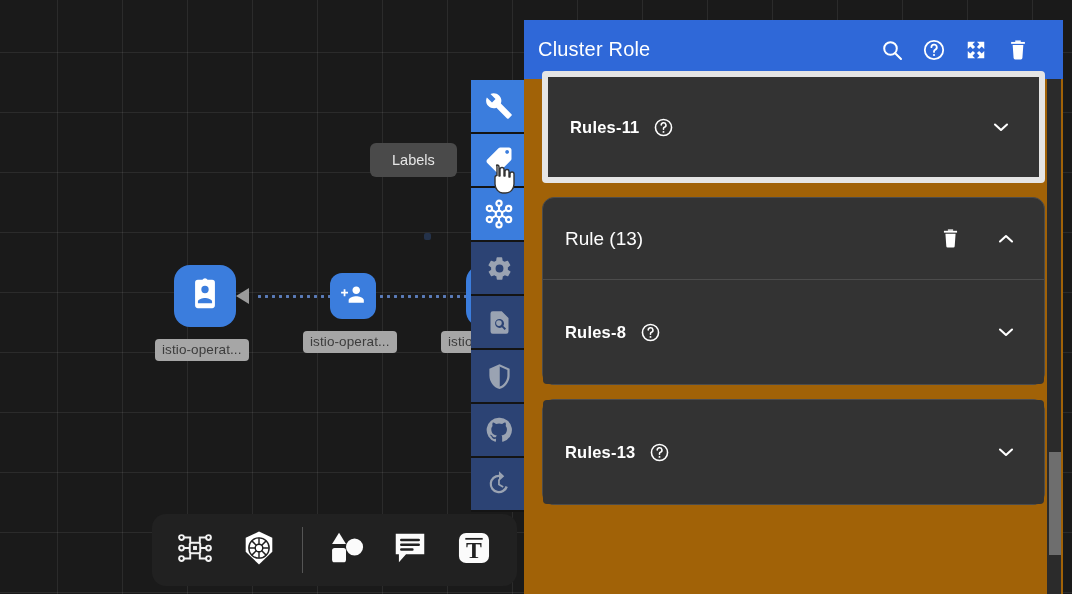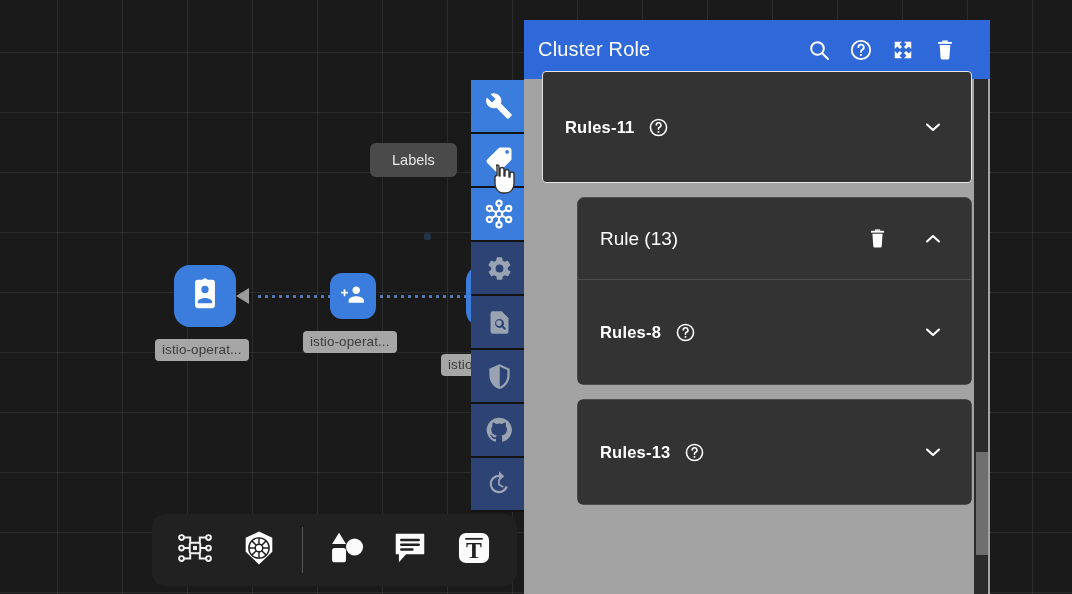--- a/index.html
+++ b/index.html
@@ -107,22 +107,22 @@
   .bbtn {
     width: 58px; height: 56px;
     display: flex; align-items: center; justify-content: center;
   }
   .bsep { width: 1px; height: 46px; background: #555; margin: 0 8px; }
 
   
   .panel {
     position: absolute;
     left: 524px; top: 20px;
-    width: 466px; height: 574px;
-    background: #a3a3a3;
+    width: 539px; height: 574px;
+    background: #a16207;
     overflow: hidden;
     z-index: 6;
   }
   .panel-header {
     height: 59px;
     background: #2f68d8;
     display: flex; align-items: center;
     padding: 0 24px 0 14px;
   }
   .panel-title {
@@ -137,43 +137,42 @@
     display: flex; align-items: center; justify-content: center;
   }
   .panel-body {
     position: relative;
     height: 515px;
     padding: 0 18px;
   }
 
   .card {
     border: 1px solid #4c4c4c;
-    border-radius: 7px;
+    border-radius: 12px;
     background: #333333;
     margin-bottom: 14px;
-    margin-left: 35px;
   }
   .rule-header {
     height: 82px;
     display: flex; align-items: center;
     padding: 0 18px 0 22px;
     border-bottom: 1px solid #4c4c4c;
   }
   .rule-title {
     flex: 1;
     color: #fdfdfd;
     font-size: 19px;
     font-weight: 400;
   }
   .rule-icon {
     width: 40px; height: 40px;
     display: flex; align-items: center; justify-content: center;
   }
   .sub-card {
-    border: 1px solid #e5e5e5;
+    border: 6px solid #e5e5e5;
     border-radius: 4px;
     background: #333333;
     height: 104px;
     display: flex; align-items: center;
     padding: 0 18px 0 22px;
     margin-bottom: 14px;
   }
   .sub-title {
     color: #ffffff;
     font-size: 16.5px;
@@ -225,21 +224,21 @@
     <div class="node mid" style="left:330px; top:273px;">
       <span>
         <svg width="26" height="26" viewBox="0 0 24 24" fill="#ffffff">
           <path d="M15 12c1.93 0 3.5-1.57 3.5-3.5S16.93 5 15 5s-3.5 1.57-3.5 3.5S13.07 12 15 12zm0 2c-2.33 0-7 1.17-7 3.5V20h14v-2.5c0-2.33-4.67-3.5-7-3.5zM5 10V7.5H3.4V10H1v1.6h2.4V14H5v-2.4h2.4V10H5z"></path>
         </svg>
       </span>
     </div>
     <div class="node-label" style="left:303px; top:331px;">istio-operat...</div>
 
     <div class="node big" style="left:466px; top:265px;"></div>
-    <div class="node-label" style="left:441px; top:354px;">istio</div>
+    <div class="node-label" style="left:441px; top:331px;">istio</div>
   </div>
 
   <div class="tooltip" style="left:370px; top:143px;">Labels</div>
 
   <div class="vtoolbar">
     <div class="vbtn active">
       <span>
         <svg width="28" height="28" viewBox="0 0 24 24" fill="#ffffff">
           <path d="M22.7 19l-9.1-9.1c.9-2.3.4-5-1.5-6.9-2-2-5-2.4-7.4-1.3L9 6 6 9 1.6 4.7C.4 7.1.9 10.1 2.9 12.1c1.9 1.9 4.6 2.4 6.9 1.5l9.1 9.1c.4.4 1 .4 1.4 0l2.3-2.3c.5-.4.5-1.1.1-1.4z"></path>
         </svg>

